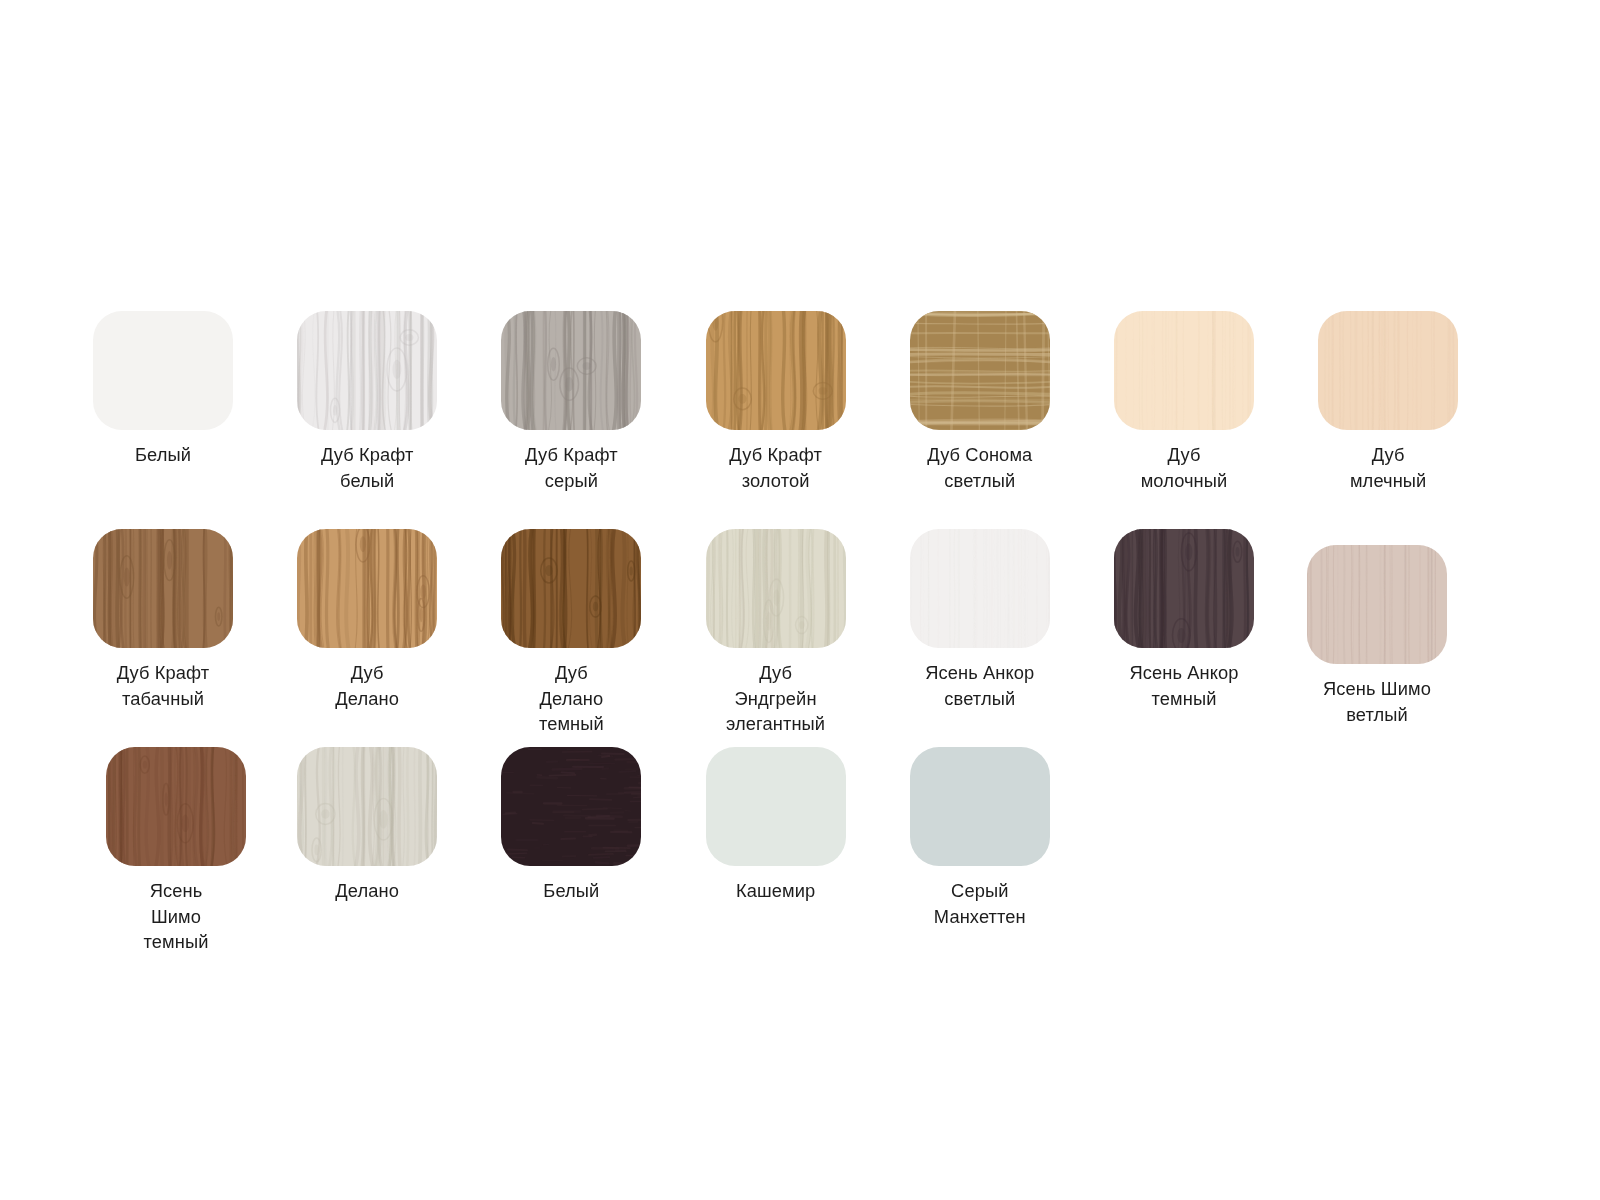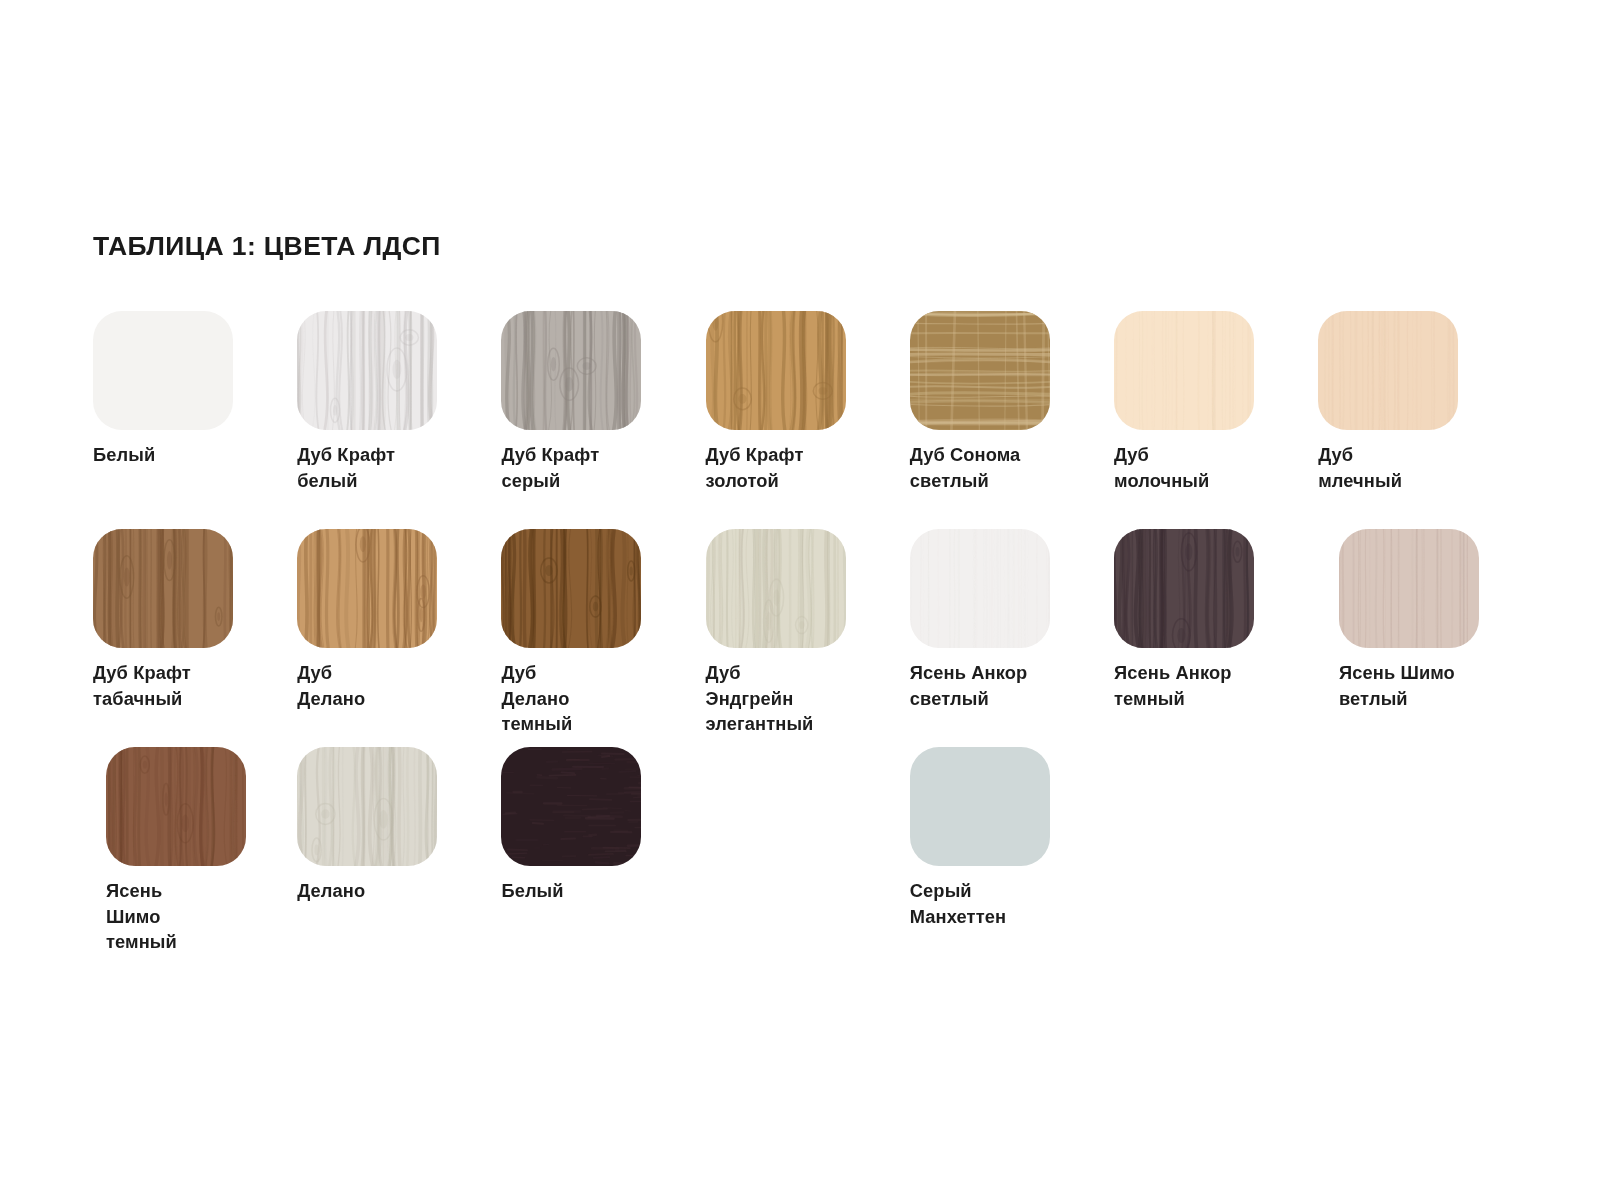--- a/index.html
+++ b/index.html
@@ -63,35 +63,34 @@
     overflow: hidden;
     background: #eee;
   }
   .swatch .tex {
     position: absolute;
     left: 0; top: 0; right: 0; bottom: 0;
   }
 
   .label {
     margin-top: 12px;
-    text-align: left;
+    text-align: center;
     font-size: 18.3px;
     line-height: 25.5px;
     color: #1d1d1d;
-    font-weight: 700;
+    font-weight: 400;
     letter-spacing: 0.1px;
     white-space: pre-line;
   }
 </style>
 </head>
 <body>
 
 <div class="sheet">
 
-  <div class="title">ТАБЛИЦА 1: ЦВЕТА ЛДСП</div>
 
   <div class="grid">
       <div class="row">
         <div class="cell" style="left: 0px;">
           <div class="swatch" style="background: rgb(244, 243, 241); width: 140px; height: 119px; border-radius: 29px;"></div>
           <div class="label">Белый</div>
         </div>
         <div class="cell" style="left: 204.2px;">
           <div class="swatch" style="background: rgb(236, 234, 234); width: 140px; height: 119px; border-radius: 29px;">
             <svg class="tex" width="140" height="119" viewBox="0 0 140 119" preserveAspectRatio="none">
@@ -742,21 +741,21 @@
               <ellipse cx="67.3" cy="106.4" rx="4.0" ry="7.5" fill="#3b2d33" opacity="0.286"></ellipse>
               <ellipse cx="123.5" cy="22.7" rx="4.2" ry="10.5" fill="none" stroke="#3b2d33" stroke-width="1.5" opacity="0.390"></ellipse>
               <ellipse cx="123.5" cy="22.7" rx="1.9" ry="4.7" fill="#3b2d33" opacity="0.286"></ellipse>
               <ellipse cx="74.9" cy="22.9" rx="7.6" ry="18.9" fill="none" stroke="#3b2d33" stroke-width="1.5" opacity="0.390"></ellipse>
               <ellipse cx="74.9" cy="22.9" rx="3.4" ry="8.5" fill="#3b2d33" opacity="0.286"></ellipse>
             </svg>
           </div>
           <div class="label">Ясень Анкор
 темный</div>
         </div>
-        <div class="cell" style="left: 1246px;">
+        <div class="cell" style="left: 1214px; margin-top: 16px;">
           <div class="swatch" style="background: rgb(216, 198, 188); width: 140px; height: 119px; border-radius: 29px;">
             <svg class="tex" width="140" height="119" viewBox="0 0 140 119" preserveAspectRatio="none">
               <path d="M121.5 -2 C122.2 39.3 120.8 78.5 121.8 121" stroke="#c0aaa0" stroke-width="1.67" fill="none" opacity="0.305" stroke-linecap="round"></path>
               <path d="M97.8 -2 C99.2 39.3 96.4 78.5 98.3 121" stroke="#c0aaa0" stroke-width="1.96" fill="none" opacity="0.160" stroke-linecap="round"></path>
               <path d="M98.9 -2 C98.3 39.3 99.4 78.5 98.7 121" stroke="#c0aaa0" stroke-width="1.72" fill="none" opacity="0.179" stroke-linecap="round"></path>
               <path d="M84.9 -2 C85.4 39.3 84.4 78.5 85.1 121" stroke="#c0aaa0" stroke-width="0.98" fill="none" opacity="0.308" stroke-linecap="round"></path>
               <path d="M52.2 -2 C51.8 39.3 52.6 78.5 52.0 121" stroke="#c0aaa0" stroke-width="1.35" fill="none" opacity="0.300" stroke-linecap="round"></path>
               <path d="M59.8 -2 C61.3 39.3 58.4 78.5 60.4 121" stroke="#c0aaa0" stroke-width="1.51" fill="none" opacity="0.126" stroke-linecap="round"></path>
               <path d="M19.4 -2 C20.9 39.3 17.9 78.5 20.0 121" stroke="#c0aaa0" stroke-width="1.00" fill="none" opacity="0.367" stroke-linecap="round"></path>
               <path d="M83.0 -2 C84.0 39.3 82.0 78.5 83.4 121" stroke="#c0aaa0" stroke-width="0.97" fill="none" opacity="0.219" stroke-linecap="round"></path>
@@ -1003,20 +1002,24 @@
               <line x1="114.8" y1="103.5" x2="124.4" y2="102.7" stroke="#4a3138" stroke-width="2.37" opacity="0.128" stroke-linecap="round"></line>
               <line x1="101.0" y1="9.9" x2="108.2" y2="9.1" stroke="#4a3138" stroke-width="2.00" opacity="0.351" stroke-linecap="round"></line>
               <line x1="127.3" y1="73.0" x2="152.5" y2="72.4" stroke="#4a3138" stroke-width="1.97" opacity="0.256" stroke-linecap="round"></line>
               <line x1="42.9" y1="56.3" x2="60.4" y2="56.5" stroke="#4a3138" stroke-width="2.29" opacity="0.302" stroke-linecap="round"></line>
               <line x1="60.5" y1="25.4" x2="73.1" y2="26.1" stroke="#4a3138" stroke-width="1.83" opacity="0.321" stroke-linecap="round"></line>
               <line x1="63.7" y1="84.8" x2="84.6" y2="84.8" stroke="#4a3138" stroke-width="0.84" opacity="0.345" stroke-linecap="round"></line>
             </svg>
           </div>
           <div class="label">Белый</div>
         </div>
+        <div class="cell" style="left: 612.6px;">
+          <div class="swatch" style="background: rgb(226, 232, 227); width: 140px; height: 119px; border-radius: 29px;"></div>
+          <div class="label">Кашемир</div>
+        </div>
         <div class="cell" style="left: 816.8px;">
           <div class="swatch" style="background: rgb(207, 216, 216); width: 140px; height: 119px; border-radius: 29px;"></div>
           <div class="label">Серый
 Манхеттен</div>
         </div>
       </div>
     </div>
 
 </div>
 

